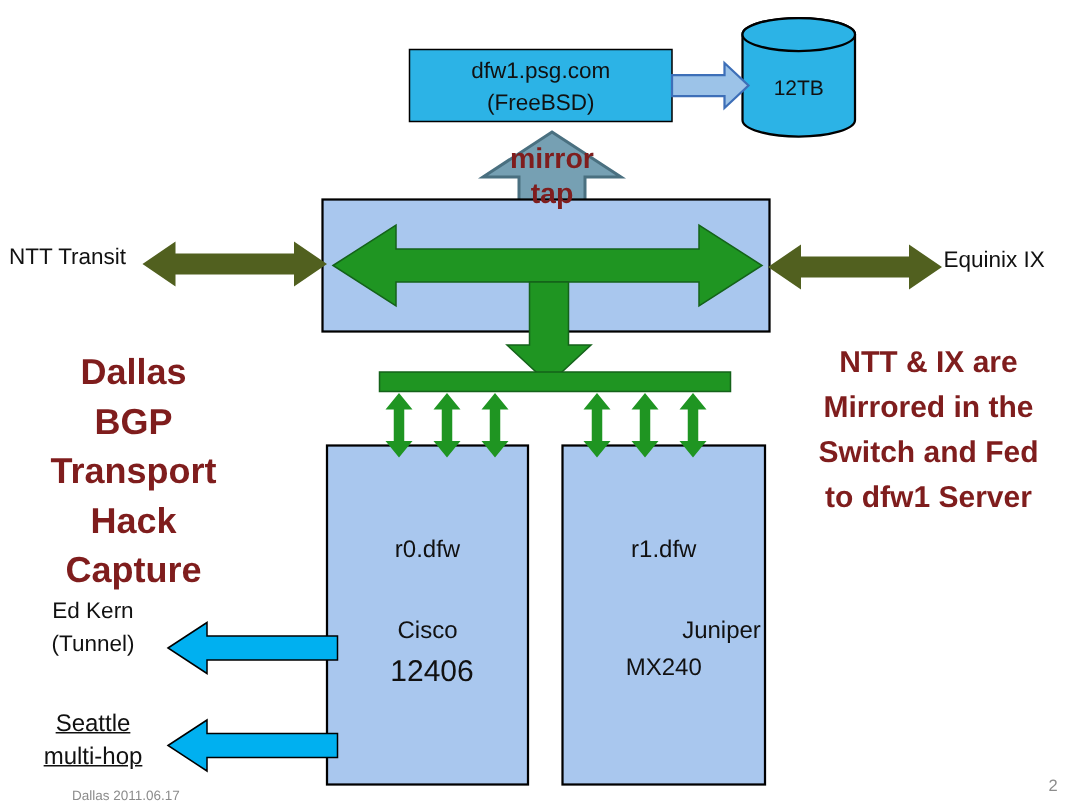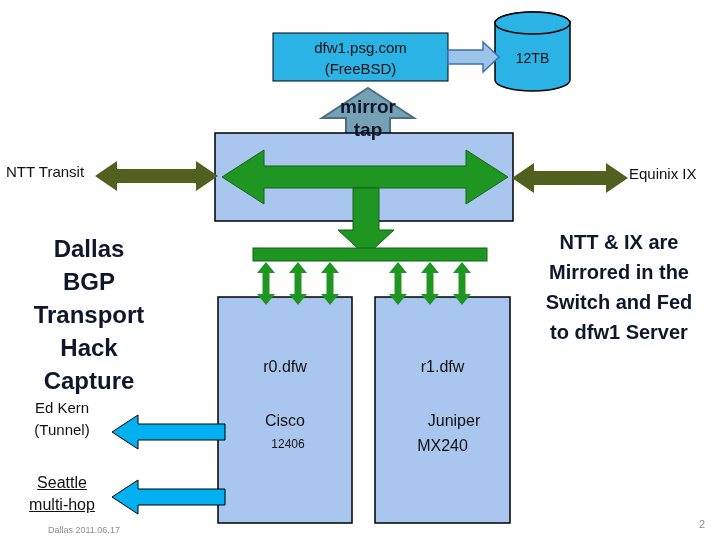--- a/index.html
+++ b/index.html
@@ -4,43 +4,43 @@
 <style>
   html,body { margin:0; padding:0; background:#e8e8e8; }
   .slide {
     position:relative; width:720px; height:540px; background:#ffffff;
     overflow:hidden; font-family:"Liberation Sans", sans-serif;
   }
   .layer { position:absolute; left:0; top:0; z-index:1; }
   .label { position:absolute; z-index:2; color:#111; font-family:"Liberation Sans", sans-serif; }
   .center { text-align:center; }
   .stack span { display:block; }
-  .magenta { color:#0f172a; font-weight:700; }
+  .magenta { color:#7f1d1d; font-weight:700; }
 
   
   .sk-black { stroke:#000; stroke-width:1.5; }
   .sk-thin  { stroke:#000; stroke-width:1; }
   .sk-green { stroke:#14621A; stroke-width:1; }
   .sk-steel { stroke:#4A7080; stroke-width:2; }
   .sk-blue  { stroke:#3D6FB8; stroke-width:1.5; }
   .sk-none  { stroke:none; }
 
   
   .lbl-server   { left:273px; top:37px;  width:175px; font-size:15px; line-height:21px; }
   .lbl-storage  { left:495px; top:50px;  width:75px;  font-size:14px; }
   .lbl-mirror   { left:318px; top:95px;  width:100px; font-size:19px; line-height:23px; }
   .lbl-ntt      { left:6px;   top:163px; font-size:15px; }
   .lbl-equinix  { left:629px; top:165px; font-size:15px; }
   .lbl-left-title { left:10px;  top:232px; width:158px; font-size:24px; line-height:33px; }
   .lbl-right-note { left:522px; top:227px; width:194px; font-size:20px; line-height:30px; }
   .lbl-r0-name   { left:218px; top:358px; width:134px; font-size:16px; }
   .lbl-r0-vendor { left:218px; top:412px; width:134px; font-size:16px; }
-  .lbl-r0-model  { left:218px; top:437px; width:140px; font-size:12px; }
+  .lbl-r0-model  { left:218px; top:437px; width:140px; font-size:20px; }
   .lbl-r1-name   { left:375px; top:358px; width:135px; font-size:16px; }
-  .lbl-r1-vendor { left:375px; top:412px; width:158px; font-size:16px; }
+  .lbl-r1-vendor { left:375px; top:412px; width:158px; font-size:16px;padding-left:27px; }
   .lbl-r1-model  { left:375px; top:437px; width:135px; font-size:16px; }
   .lbl-edkern   { left:16px; top:397px; width:92px; font-size:15px; line-height:22px; }
   .lbl-seattle  { left:16px; top:472px; width:92px; font-size:16px; line-height:22px;text-decoration:underline; }
   .lbl-footer   { left:4px;  top:525px; font-size:9px;  color:#8C8C8C;padding-left:44px; }
   .lbl-page     { left:699px; top:518px; font-size:11px; color:#8C8C8C; }
 </style>
 </head>
 <body>
 
 <div class="slide">

